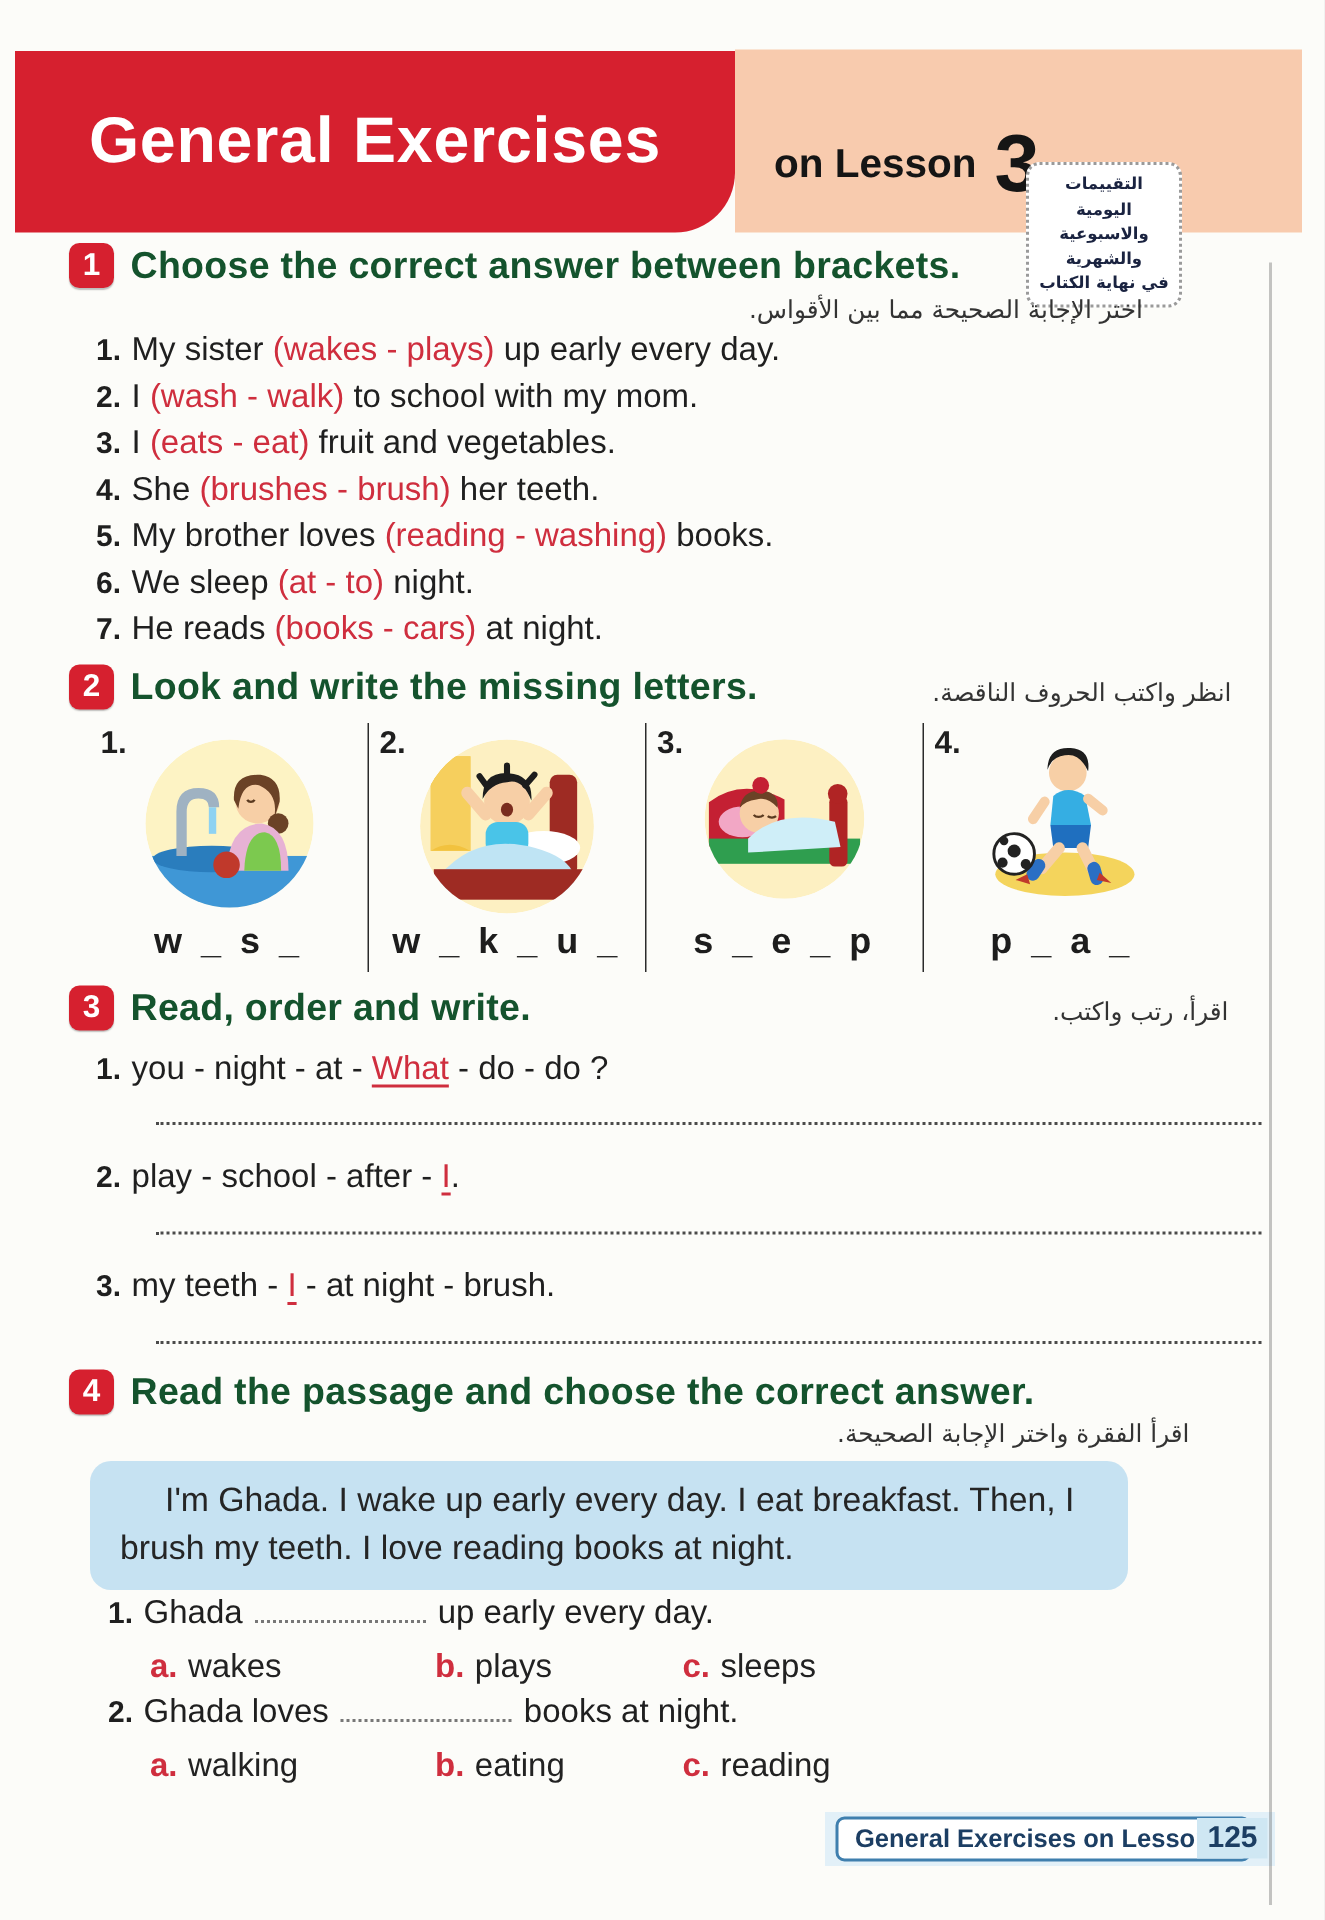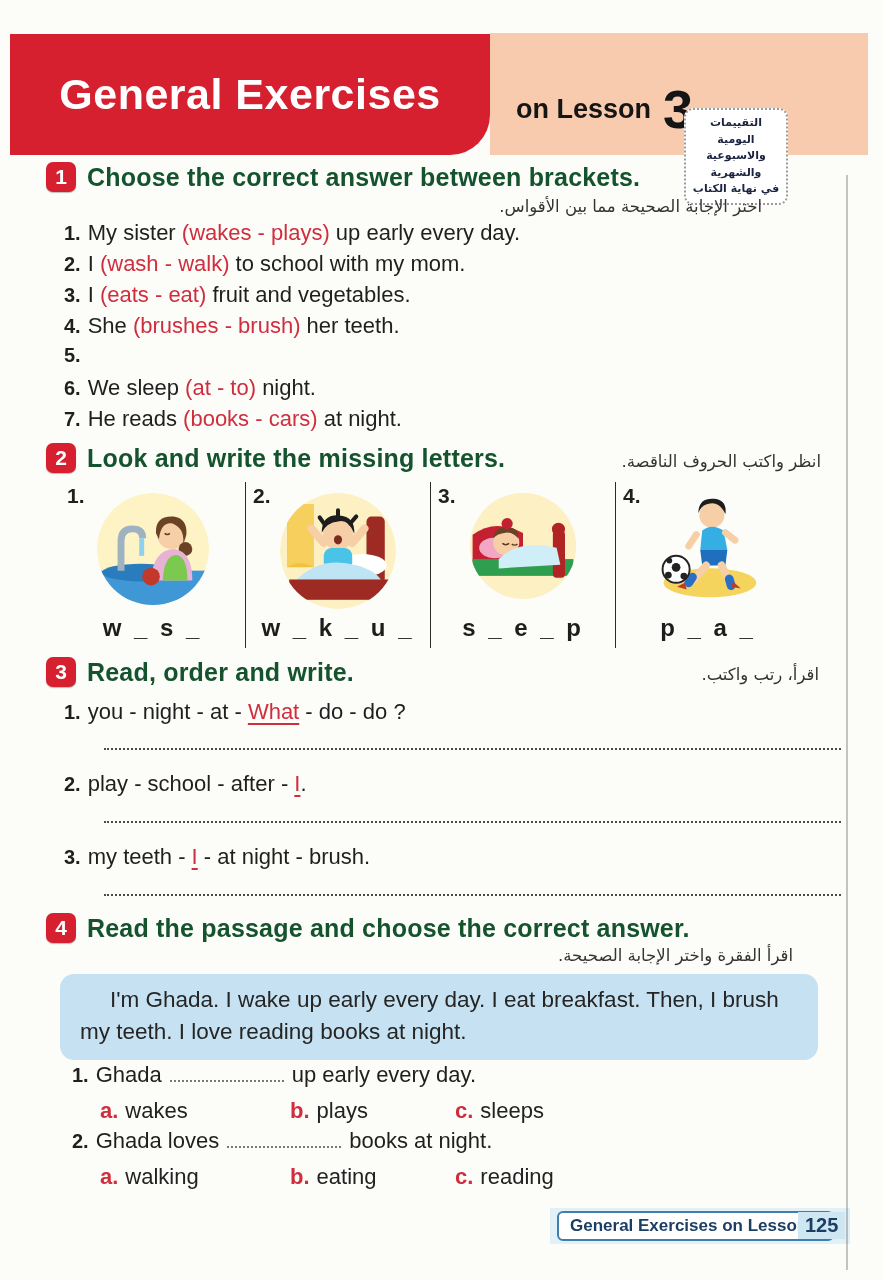--- a/index.html
+++ b/index.html
@@ -54,21 +54,21 @@
   .pic-answer {
     position:absolute; left:0; right:0; bottom:6px; text-align:center;
     font-size:24px; font-weight:bold; letter-spacing:3px; color:#1d1d1d;
   }
   
   .ex3-item { position:absolute; left:64px; display:flex; align-items:baseline; font-size:22px; color:#1f1f1f; }
   .key-word { color:#cf2e3e; text-decoration:underline; text-underline-offset:4px; }
   .dotted-line { position:absolute; left:104px; right:42px; height:0; border-bottom:2px dotted #4a4a4a; }
   
   .passage-box {
-    position:absolute; left:60px; top:974px; width:758px; min-height:74px;
+    position:absolute; left:60px; top:974px; width:692px; min-height:74px;
     background:#c6e2f2; border-radius:14px; padding:10px 20px 12px 20px;
     font-size:22.5px; line-height:1.42; color:#252525; text-indent:30px;
   }
   .q4 { position:absolute; left:72px; display:flex; align-items:baseline; font-size:22px; color:#1f1f1f; }
   .blank {
     display:inline-block; width:114px; height:15px; margin:0 8px;
     border-bottom:2px dotted #777;
   }
   .opts { position:absolute; left:100px; display:flex; font-size:22px; }
   .opt { display:flex; align-items:baseline; }
@@ -123,20 +123,21 @@
     <div class="q-item">
       <span class="q-num">3.</span>
       <span><span>I </span><span class="red-part">(eats - eat)</span><span> fruit and vegetables.</span></span>
     </div>
     <div class="q-item">
       <span class="q-num">4.</span>
       <span><span>She </span><span class="red-part">(brushes - brush)</span><span> her teeth.</span></span>
     </div>
     <div class="q-item">
       <span class="q-num">5.</span>
+      <span><span>My brother loves </span><span class="red-part">(reading - washing)</span><span> books.</span></span>
     </div>
     <div class="q-item">
       <span class="q-num">6.</span>
       <span><span>We sleep </span><span class="red-part">(at - to)</span><span> night.</span></span>
     </div>
     <div class="q-item">
       <span class="q-num">7.</span>
       <span><span>He reads </span><span class="red-part">(books - cars)</span><span> at night.</span></span>
     </div>
   </div>

